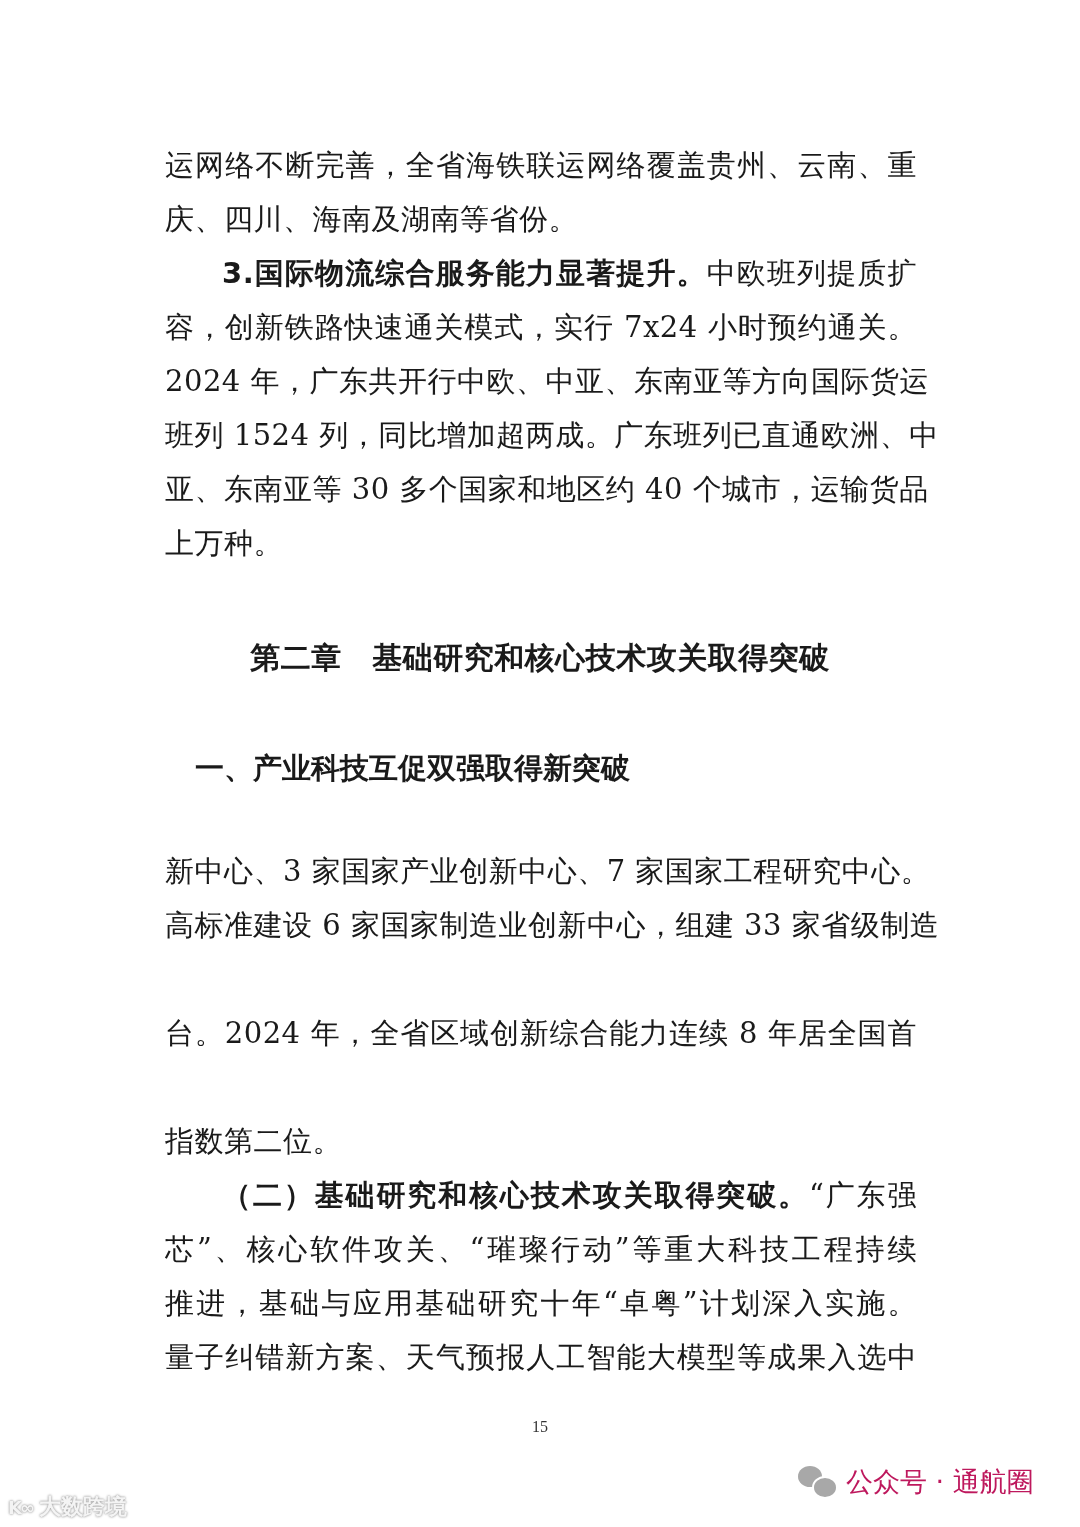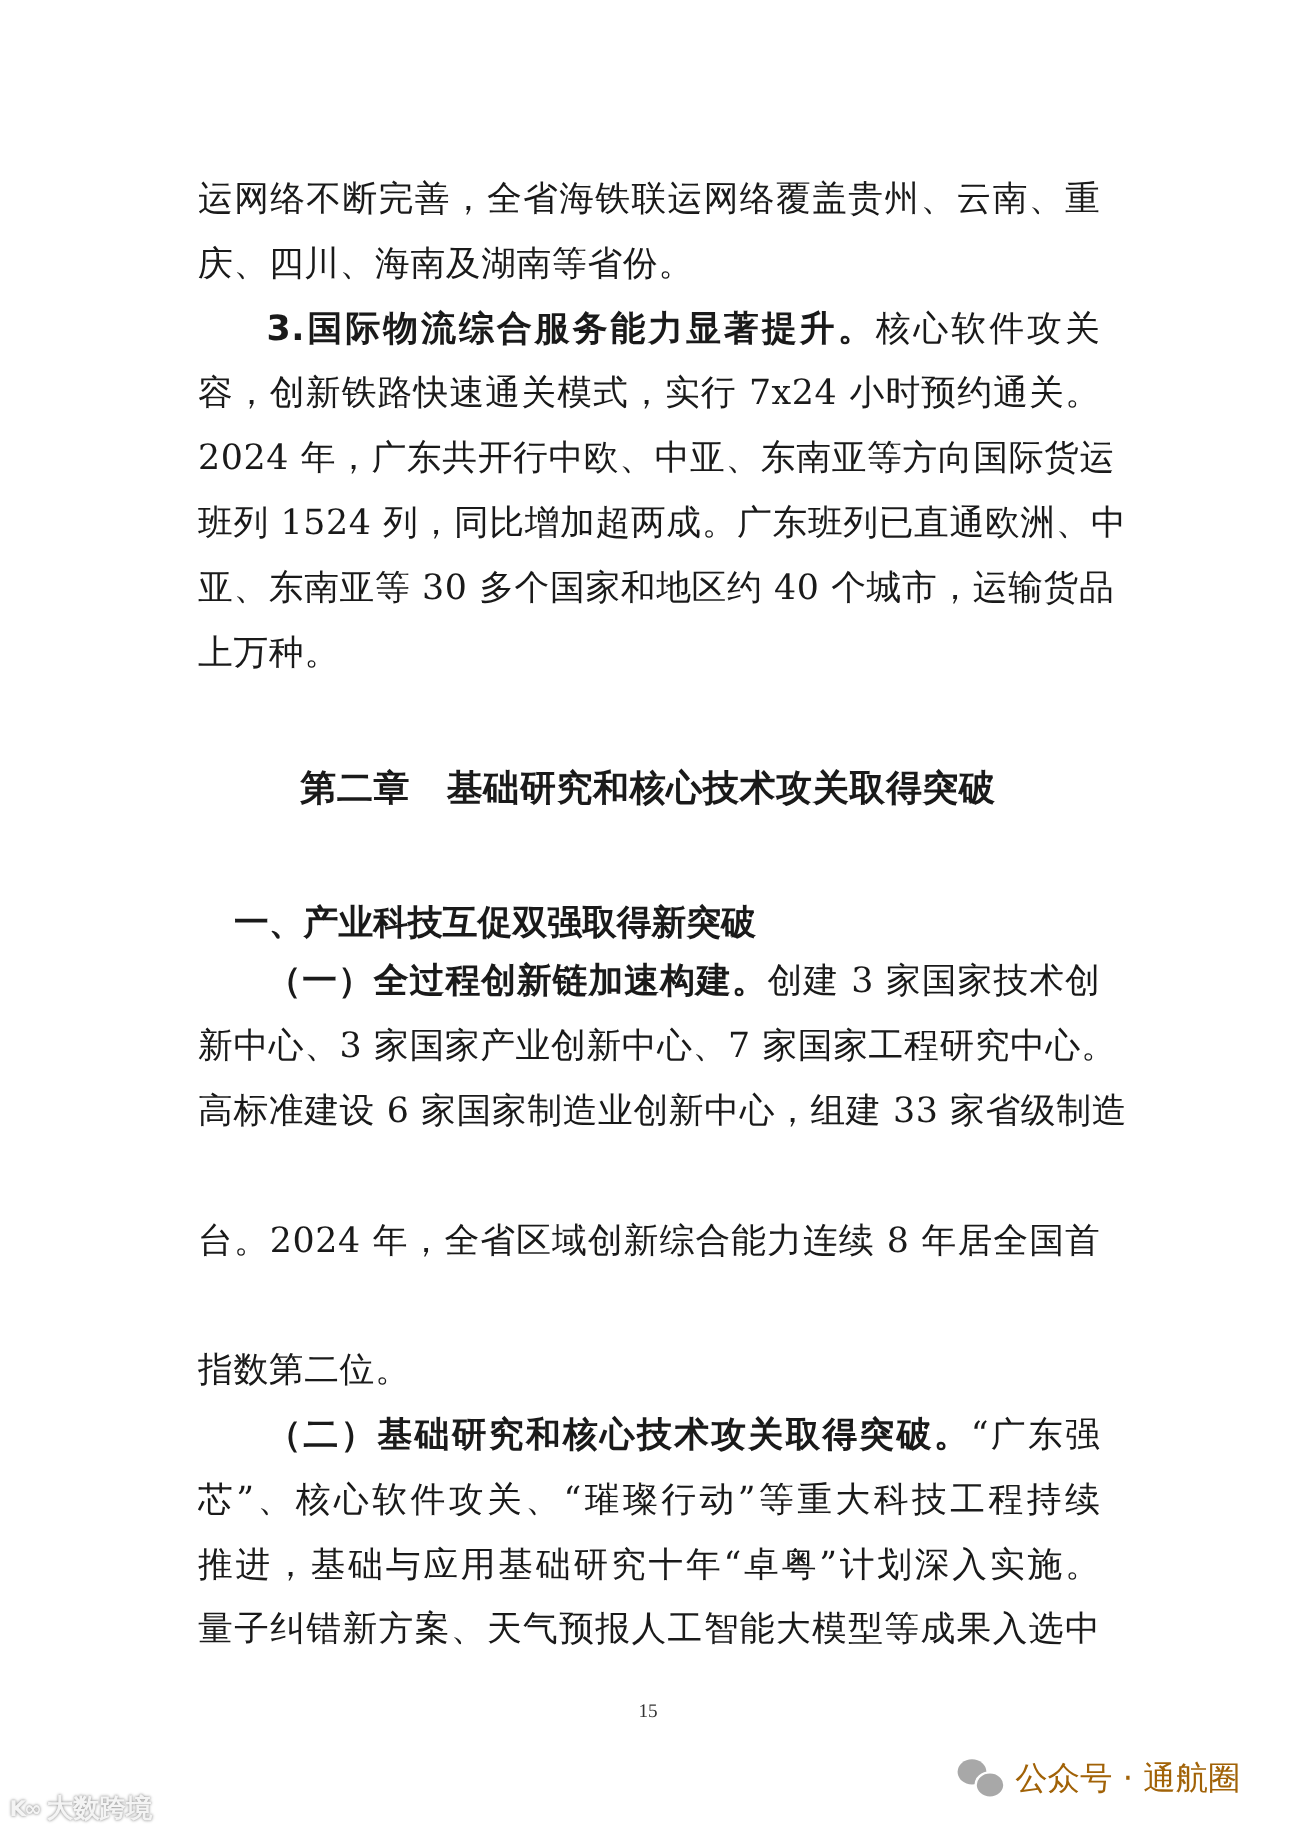--- a/index.html
+++ b/index.html
@@ -30,50 +30,47 @@
     }
     .wm-left {
       position: absolute; left: 8px; top: 1492px; font-size: 22px; color: #f4f4f4;
       font-family: "DejaVu Sans", sans-serif; font-weight: bold;
       text-shadow: 0 0 2px #9a9a9a, 0 0 3px #bbb;
       display: flex; align-items: center; gap: 6px;
     }
     .wm-left .logo { font-size: 18px; letter-spacing: -2px; }
     .wm-right {
       position: absolute; left: 798px; top: 1464px; display: flex; align-items: center; gap: 8px;
-      color: #a16207; font-size: 27px; font-family: "DejaVu Sans", "Liberation Sans", sans-serif;
+      color: #be185d; font-size: 27px; font-family: "DejaVu Sans", "Liberation Sans", sans-serif;
     }
     .wechat { width: 40px; height: 32px; position: relative; }
     .bubble1 { position: absolute; left: 0; top: 0; width: 24px; height: 21px; border-radius: 50%; background: #a8a8a8; }
     .bubble2 { position: absolute; left: 14px; top: 10px; width: 22px; height: 19px; border-radius: 50%; background: #a8a8a8; border: 2px solid #fff; }
   </style>
 </head>
 <body>
 
 <div class="page">
 
   <div class="line" style="top:145px">运网络不断完善，全省海铁联运网络覆盖贵州、云南、重</div>
   <div class="line last" style="top:199px">庆、四川、海南及湖南等省份。</div>
 
   <div class="line" style="top:253px; left:222px; width:695px;">
-    <span class="bold">3.国际物流综合服务能力显著提升。</span><span>核心软件攻关</span>
+    <span class="bold">3.国际物流综合服务能力显著提升。</span><span>中欧班列提质扩</span>
   </div>
   <div class="line" style="top:307px">容，创新铁路快速通关模式，实行 7x24 小时预约通关。</div>
   <div class="line" style="top:361px">2024 年，广东共开行中欧、中亚、东南亚等方向国际货运</div>
   <div class="line" style="top:415px">班列 1524 列，同比增加超两成。广东班列已直通欧洲、中</div>
   <div class="line" style="top:469px">亚、东南亚等 30 多个国家和地区约 40 个城市，运输货品</div>
   <div class="line last" style="top:523px">上万种。</div>
 
   <div class="chapter">第二章　基础研究和核心技术攻关取得突破</div>
 
   <div class="section">一、产业科技互促双强取得新突破</div>
 
-  <div class="line" style="top:797px; left:222px; width:695px;">
-    <span style="font-weight:bold;">（一）全过程创新链加速构建。</span><span>创建 3 家国家技术创</span>
-  </div>
   <div class="line" style="top:851px">新中心、3 家国家产业创新中心、7 家国家工程研究中心。</div>
   <div class="line" style="top:905px">高标准建设 6 家国家制造业创新中心，组建 33 家省级制造</div>
   <div class="line" style="top:1013px">台。2024 年，全省区域创新综合能力连续 8 年居全国首</div>
   <div class="line last" style="top:1121px">指数第二位。</div>
 
   <div class="line" style="top:1175px; left:222px; width:695px;">
     <span style="font-weight:bold;">（二）基础研究和核心技术攻关取得突破。</span><span>“广东强</span>
   </div>
   <div class="line" style="top:1229px">芯”、核心软件攻关、“璀璨行动”等重大科技工程持续</div>
   <div class="line" style="top:1283px">推进，基础与应用基础研究十年“卓粤”计划深入实施。</div>

